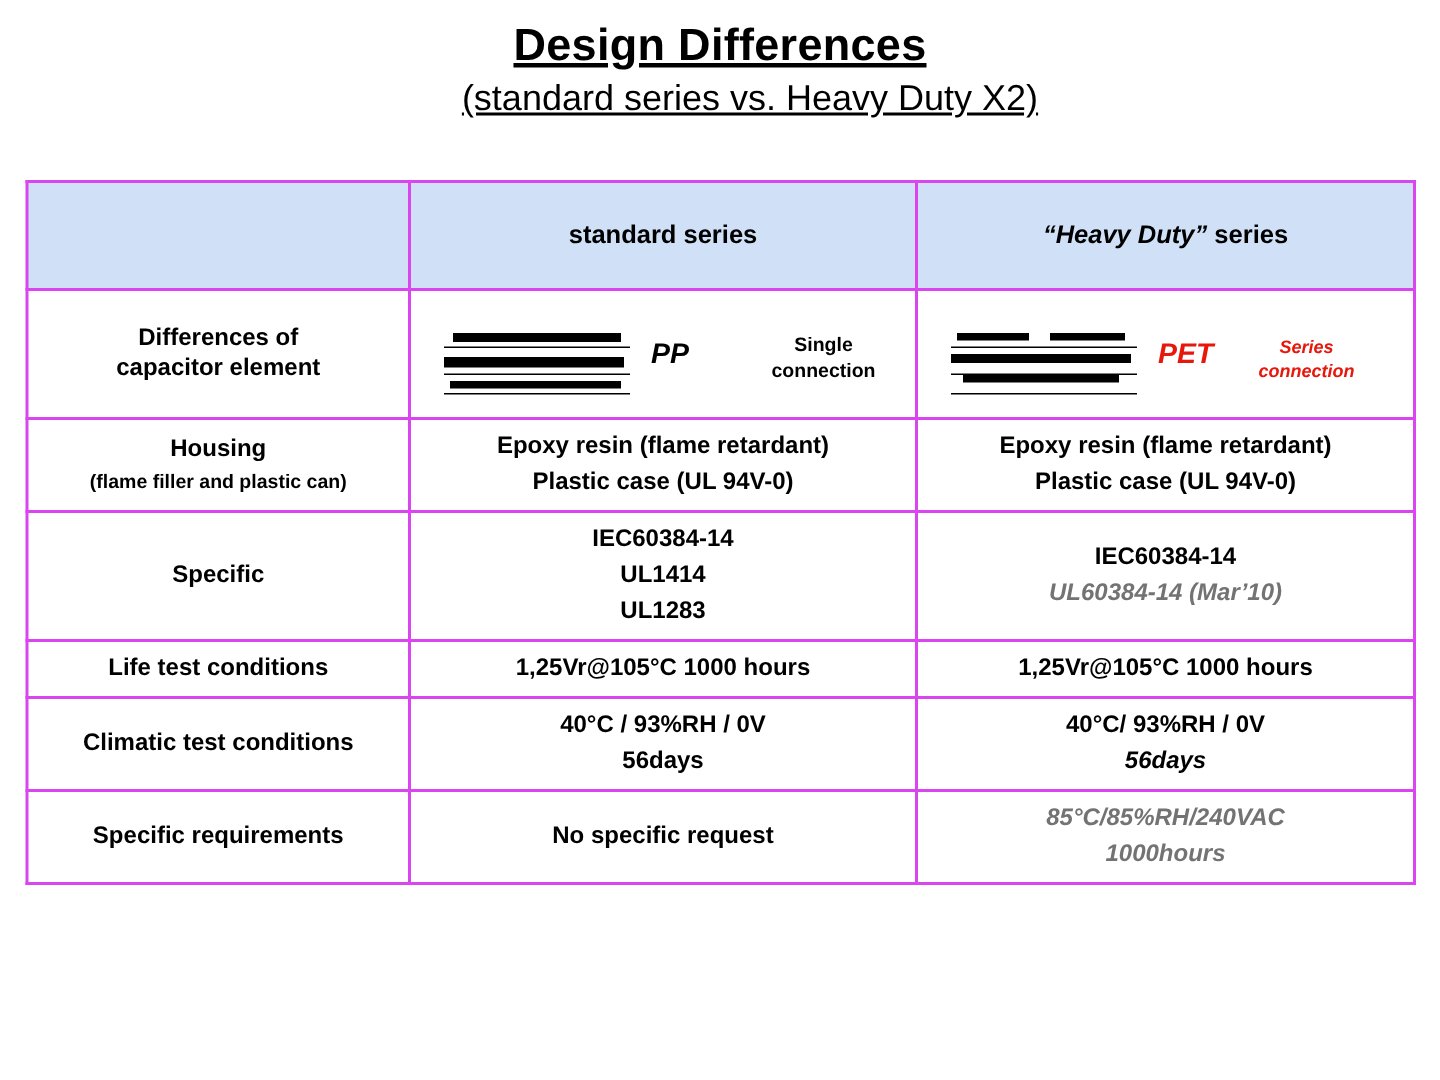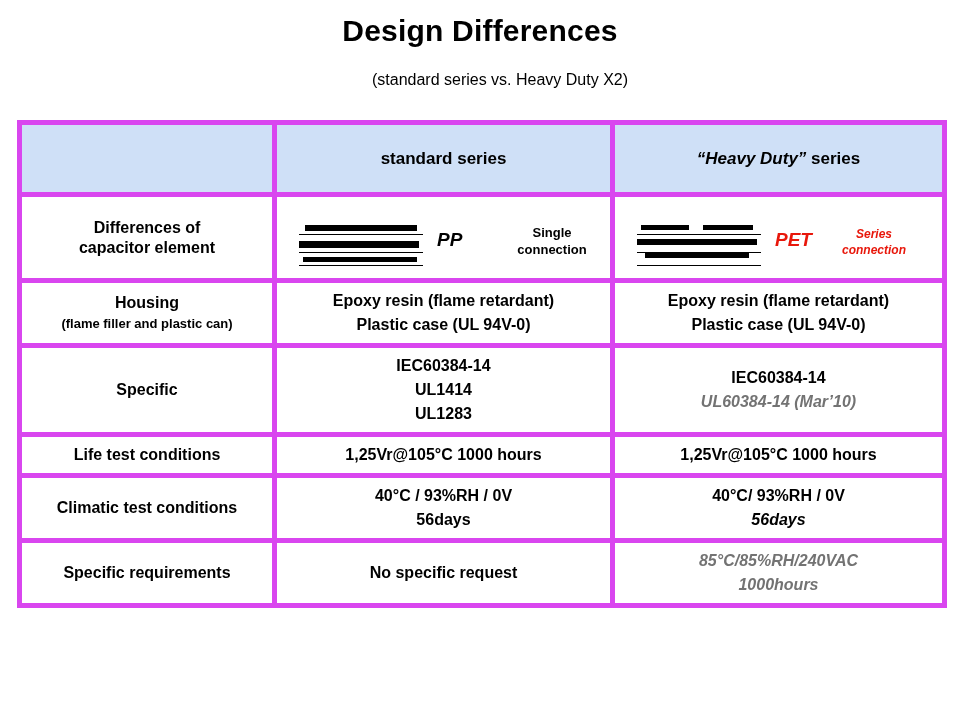--- a/index.html
+++ b/index.html
@@ -16,44 +16,45 @@
   }
   .slide {
     position: relative;
     width: 960px;
     height: 720px;
     box-sizing: border-box;
   }
   .title-block {
     text-align: center;
     padding-top: 14px;
+    text-decoration: underline;
   }
   .slide-title {
     font-size: 30px;
     font-weight: bold;
     letter-spacing: 0.2px;
     line-height: 1.1;
   }
   .slide-subtitle {
-    font-size: 16px;
+    font-size: 24px;
     font-weight: normal;
-    margin-top: 24px;
+    margin-top: 6px;
     line-height: 1.1;
     padding-left: 40px;
   }
   table.matrix {
     position: absolute;
     left: 17px;
     top: 120px;
     width: 925px;
     border-collapse: collapse;
     table-layout: fixed;
   }
   table.matrix td {
-    border: 5px solid #d946ef;
+    border: 2px solid #d946ef;
     vertical-align: middle;
     padding: 6px 8px;
     box-sizing: border-box;
   }
   .col-label { width: 255px; }
   .col-std   { width: 338px; }
   .col-hd    { width: 332px; }
 
   .head-row td {
     background: #cfe0f7;

